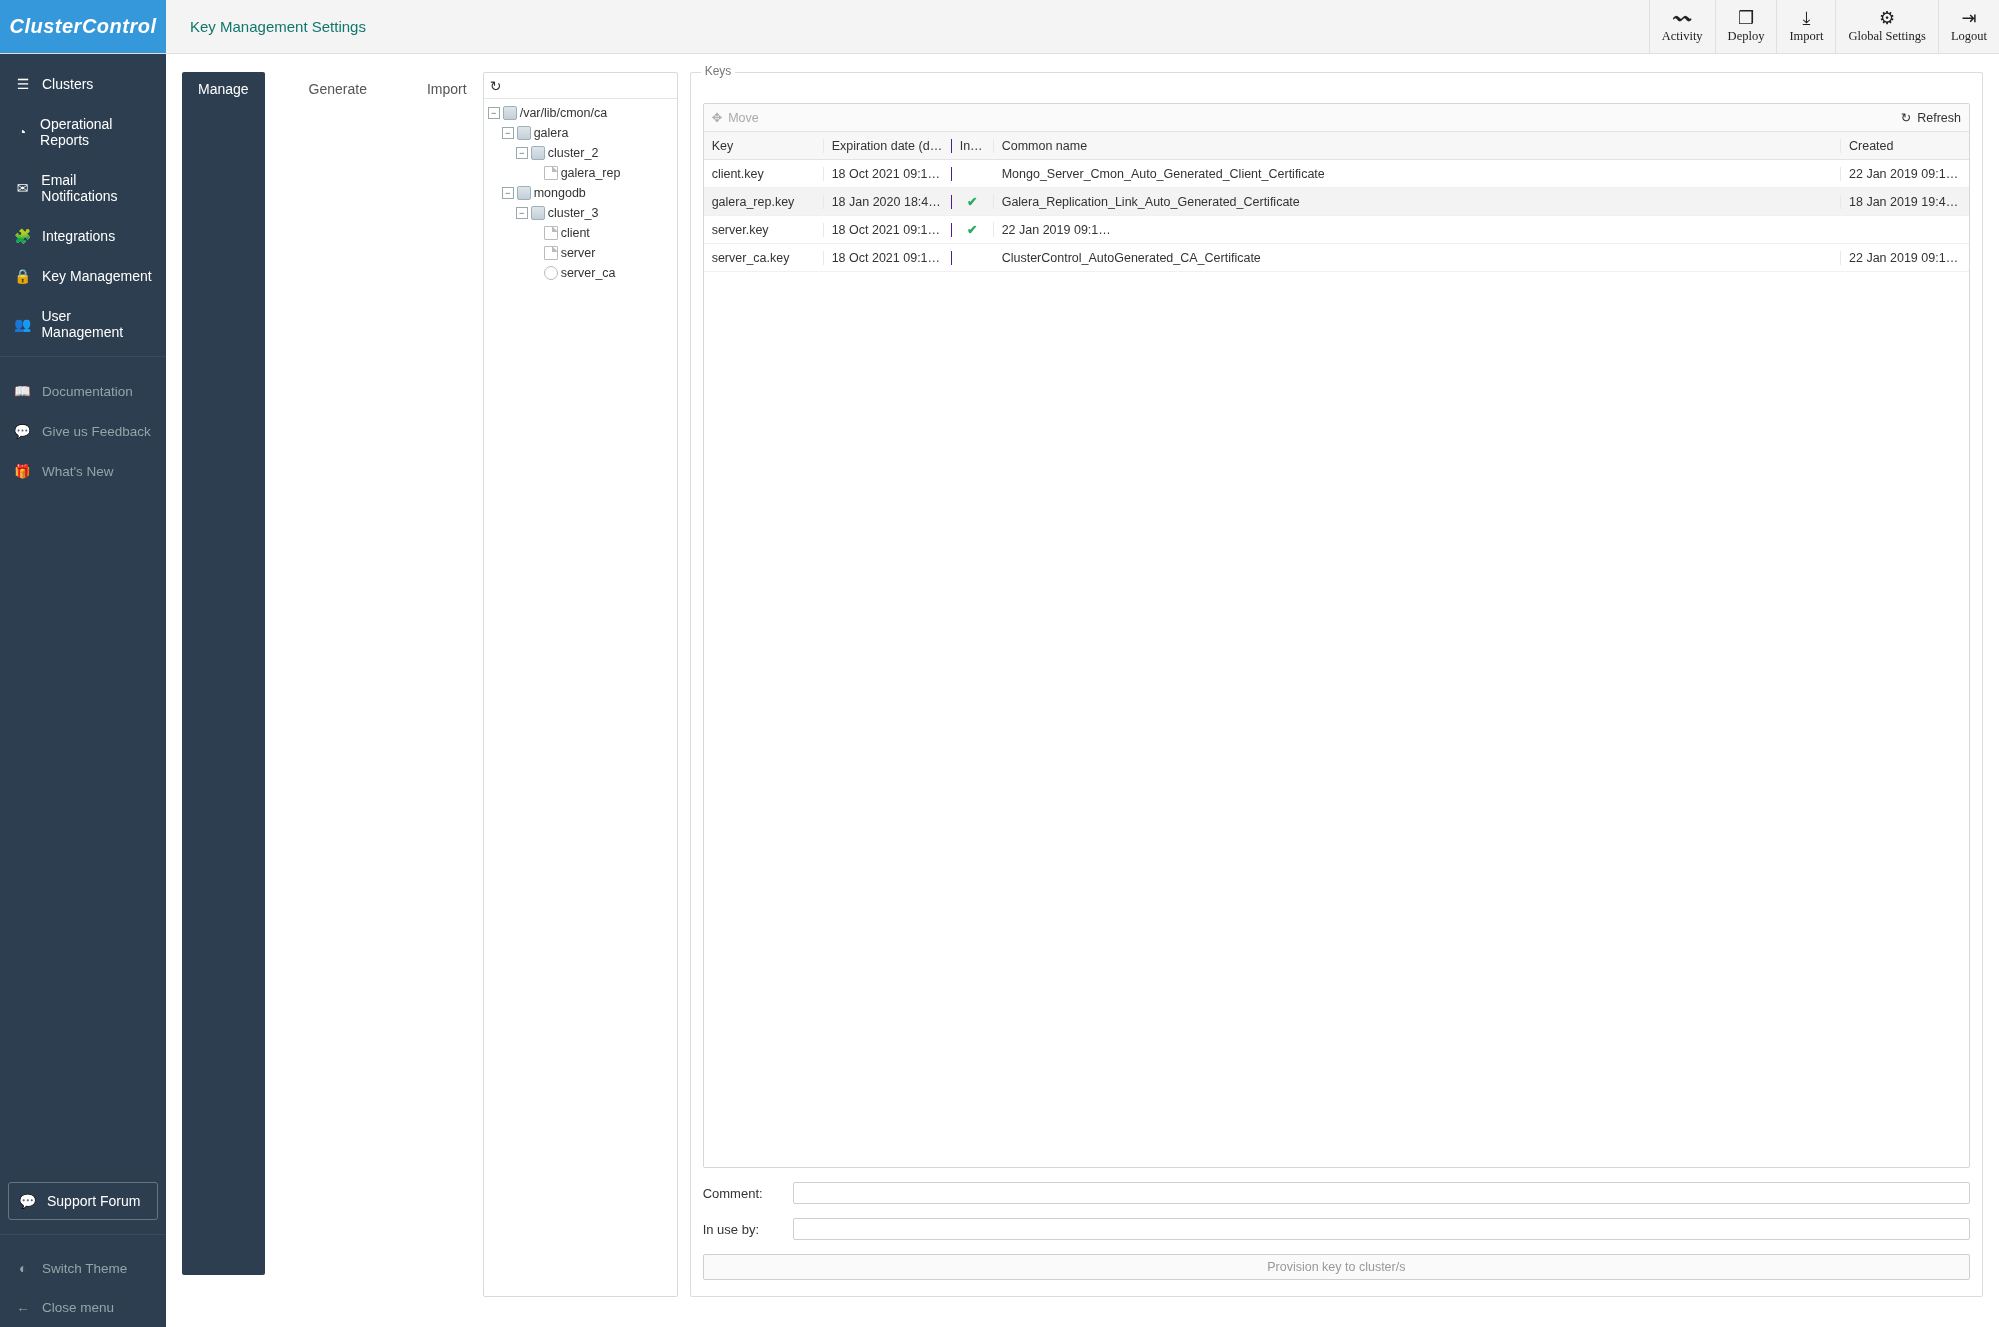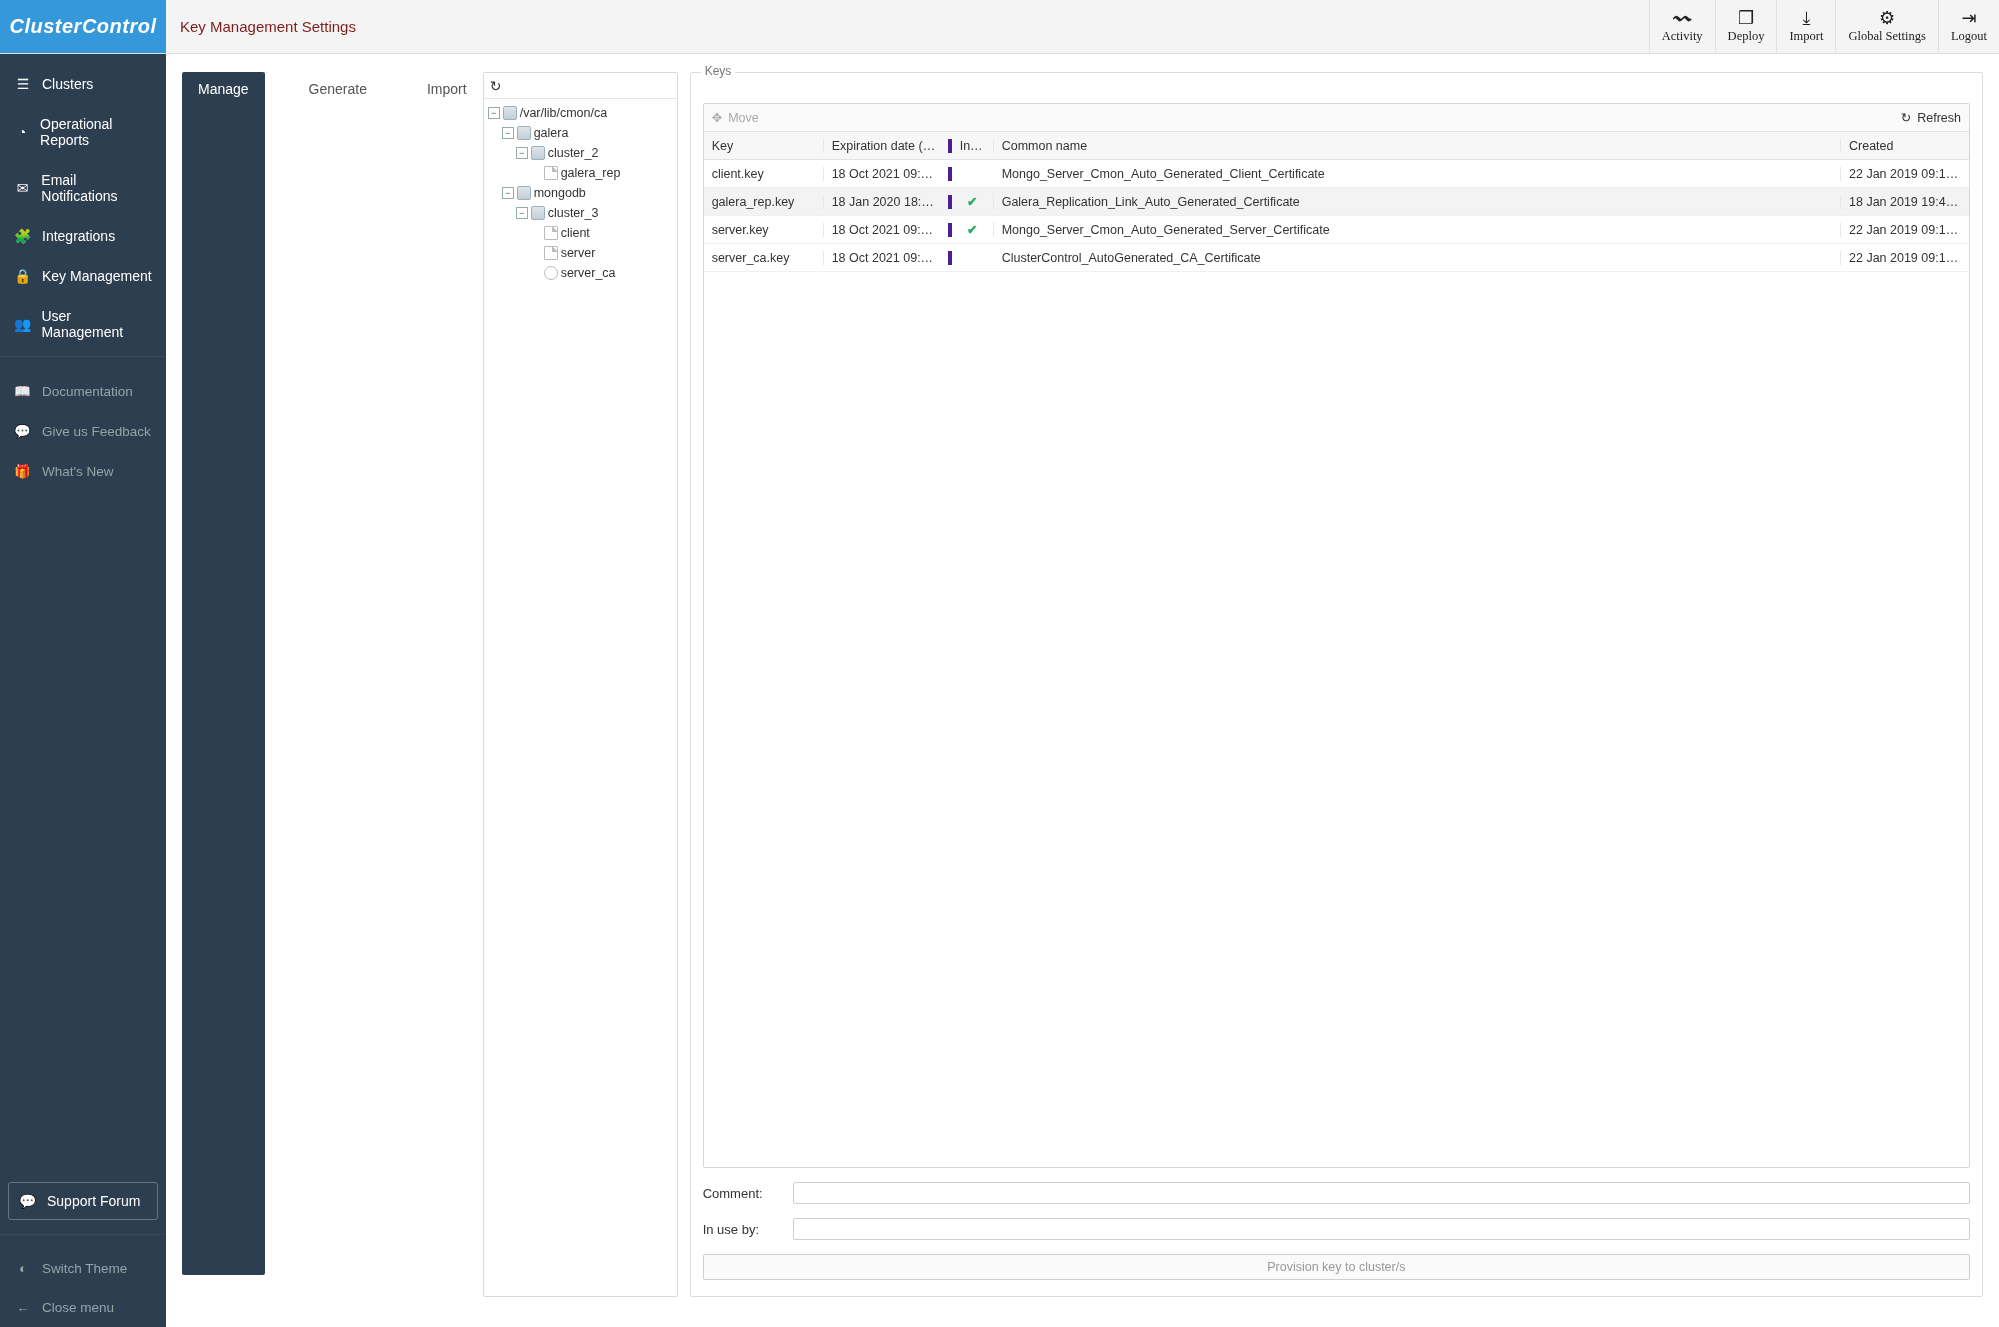--- a/index.html
+++ b/index.html
@@ -2,21 +2,21 @@
 <html><head>
 <meta charset="utf-8">
 <style>
 * { box-sizing: border-box; margin: 0; padding: 0; }
 html, body { height: 100%; font-family: "Helvetica Neue", Helvetica, Arial, sans-serif; font-size: 14px; color: #333; background: #fff; }
 body { display: flex; flex-direction: column; }
 
 
 .top-header { height: 54px; background: #f4f4f4; border-bottom: 1px solid #e0e0e0; display: flex; align-items: stretch; }
 .logo { width: 166px; background: #3498db; color: #fff; font-weight: 700; font-style: italic; font-size: 20px; display: flex; align-items: center; justify-content: center; letter-spacing: .5px; }
-.page-title { flex: 1; display: flex; align-items: center; padding-left: 14px; color: #7f1d1d; font-size: 15px; }
+.page-title { flex: 1; display: flex; align-items: center; padding-left: 24px; color: #0f766e; font-size: 15px; }
 .hbtns { display: flex; }
 .hbtn { min-width: 58px; padding: 0 12px; border-left: 1px solid #e0e0e0; display: flex; flex-direction: column; align-items: center; justify-content: center; gap: 2px; cursor: pointer; color: #222; }
 .hbtn .hicon { font-size: 18px; line-height: 1; }
 .hbtn .hlbl { font-size: 12.5px; white-space: nowrap; font-family: Liberation Serif, serif; }
 
 
 .main { flex: 1; display: flex; min-height: 0; }
 
 
 .sidebar { width: 166px; background: #2c3e50; color: #fff; display: flex; flex-direction: column; }
@@ -55,21 +55,21 @@
 
 .grid { border: 1px solid #d7d7d7; border-radius: 2px; display: flex; flex-direction: column; min-height: 0; flex: 1; }
 .gridbar { height: 28px; border-bottom: 1px solid #e3e3e3; display: flex; align-items: center; justify-content: space-between; padding: 0 8px; background: #fafafa; }
 .movebtn { color: #aaa; font-size: 12.5px; display: flex; align-items: center; gap: 6px; cursor: default; }
 .refbtn { color: #333; font-size: 12.5px; display: flex; align-items: center; gap: 6px; cursor: pointer; }
 
 .ghead, .grow { display: flex; align-items: center; font-size: 12.5px; }
 .ghead { height: 28px; background: #f7f7f7; border-bottom: 1px solid #e3e3e3; color: #333; }
 .gcell { padding: 0 8px; overflow: hidden; text-overflow: ellipsis; white-space: nowrap; }
 .c-key   { width: 120px; border-right: 1px solid #e8e8e8; }
-.c-exp   { width: 128px; border-right: 4px solid #4c1d95; }
+.c-exp   { width: 128px; border-right: 1px solid #4c1d95; }
 .c-use   { width: 42px;  border-right: 1px solid #e8e8e8; text-align: center; }
 .c-cn    { flex: 1;     border-right: 1px solid #e8e8e8; }
 .c-cr    { width: 128px; }
 .grow { height: 28px; border-bottom: 1px solid #f0f0f0; }
 .grow.sel { background: #f3f3f3; }
 .check { color: #27ae60; font-weight: bold; }
 .gridbody { flex: 1; overflow: auto; }
 
 .formrow { display: flex; align-items: center; gap: 18px; margin-top: 14px; font-size: 13px; }
 .formrow label { width: 72px; color: #333; }
@@ -259,21 +259,20 @@
                 <div class="gcell c-key">galera_rep.key</div>
                 <div class="gcell c-exp">18 Jan 2020 18:46:42</div>
                 <div class="gcell c-use"><span class="check">✔</span></div>
                 <div class="gcell c-cn">Galera_Replication_Link_Auto_Generated_Certificate</div>
                 <div class="gcell c-cr">18 Jan 2019 19:46:42</div>
               </div>
               <div class="grow">
                 <div class="gcell c-key">server.key</div>
                 <div class="gcell c-exp">18 Oct 2021 09:18:49</div>
                 <div class="gcell c-use"><span class="check">✔</span></div>
-                <div class="gcell c-cn">Mongo_Server_Cmon_Auto_Generated_Server_Certificate</div>
                 <div class="gcell c-cr">22 Jan 2019 09:18:49</div>
               </div>
               <div class="grow">
                 <div class="gcell c-key">server_ca.key</div>
                 <div class="gcell c-exp">18 Oct 2021 09:18:49</div>
                 <div class="gcell c-use"></div>
                 <div class="gcell c-cn">ClusterControl_AutoGenerated_CA_Certificate</div>
                 <div class="gcell c-cr">22 Jan 2019 09:18:49</div>
               </div>
             </div>

